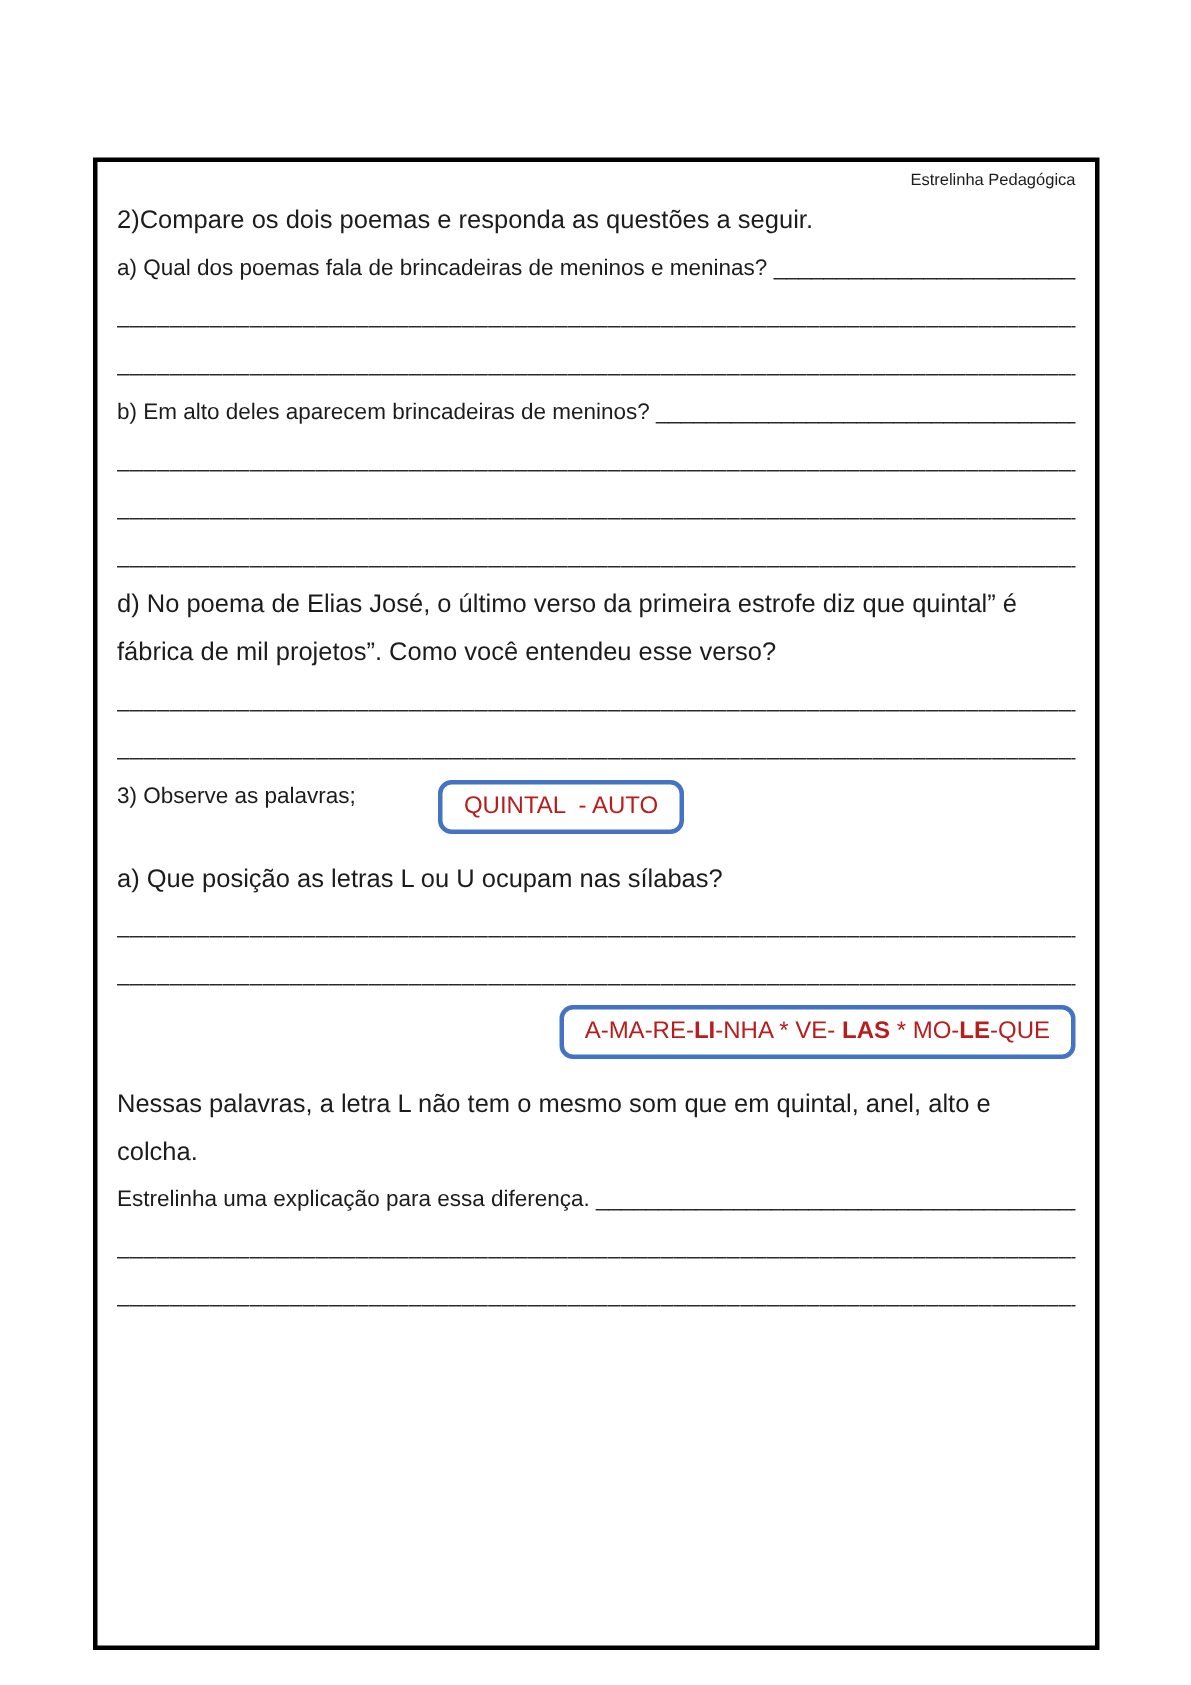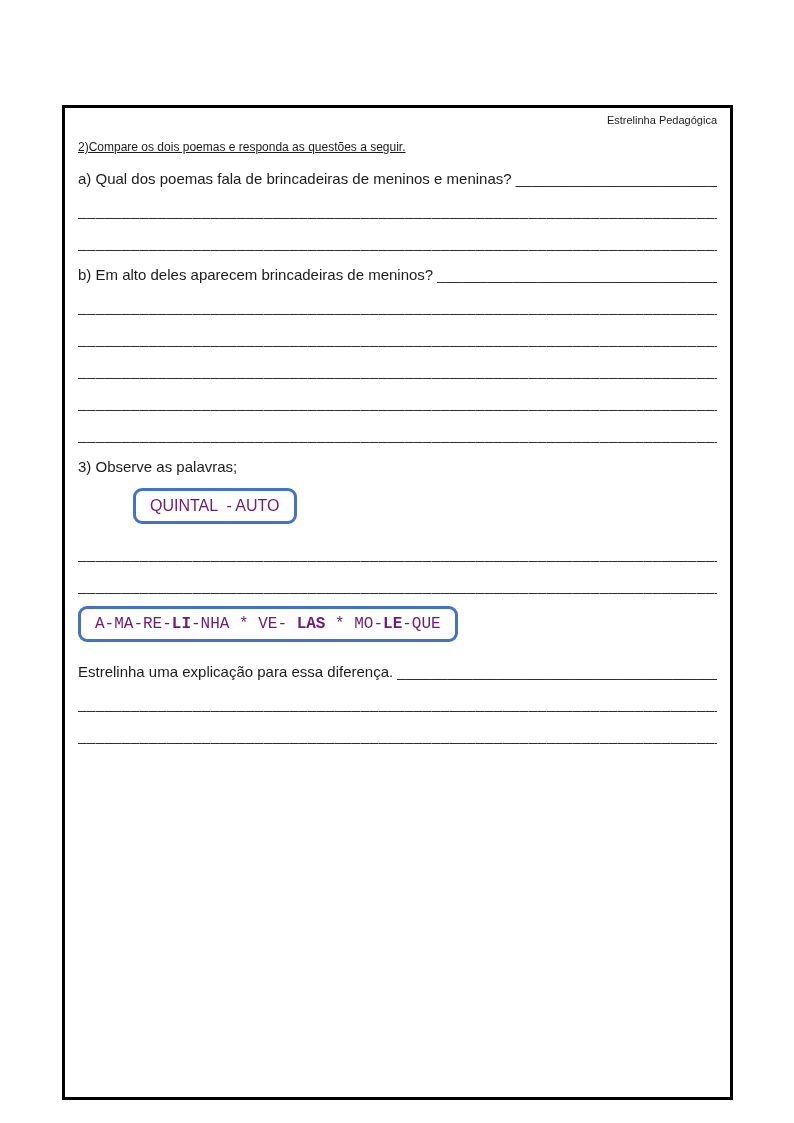--- a/index.html
+++ b/index.html
@@ -29,23 +29,22 @@
   }
   .brand {
     font-size: 11px;
     line-height: 15px;
     text-align: right;
     margin: 2px 0 3px 0;
     color: #1c1c1c;
   }
   .row {
     margin: 0;
-    font-size: 12px;
+    font-size: 17px;
     line-height: 32px;
-    text-decoration: underline;
   }
   .qline {
     margin: 0;
     font-size: 15px;
     line-height: 32px;
     overflow: hidden;
     white-space: pre;
   }
   .blank-row {
     margin: 0;
@@ -53,48 +52,46 @@
     line-height: 32px;
     overflow: hidden;
     white-space: pre;
     letter-spacing: 0.5px;
   }
   .bold { font-weight: bold; }
   .observe-row {
     display: flex;
     align-items: flex-start;
     margin: 0 0 14px 0;
-    flex-direction: column;
   }
   .observe-row .row-text {
     font-size: 15px;
     line-height: 32px;
     white-space: pre;
     flex: 0 0 auto;
   }
   .wordbox {
     display: inline-block;
     box-sizing: border-box;
     border: 3px solid #4472C4;
     border-radius: 9px;
     background: #ffffff;
     padding: 4px 14px;
     font-size: 16px;
     line-height: 22px;
-    color: #701a75;
+    color: #b91c1c;
     white-space: pre;
   }
   .box1-wrap {
     margin-left: 55px;
     margin-top: 5px;
   }
   .box2-wrap {
-    text-align: left;
+    text-align: right;
     margin: 4px 0 14px 0;
-    font-family: Liberation Mono, monospace;
   }
   .seg { white-space: pre; }
 </style>
 </head>
 <body>
 
 <div class="frame">
 
   <div class="brand">Estrelinha Pedagógica</div>
 
@@ -106,37 +103,40 @@
   <div class="blank-row">____________________________________________________________________________________________________</div>
 
   <div class="qline"><span>b) Em alto deles aparecem brincadeiras de meninos? </span><span>____________________________________________________________________________________________________</span></div>
 
   <div class="blank-row">____________________________________________________________________________________________________</div>
 
 
   <div class="blank-row">____________________________________________________________________________________________________</div>
   <div class="blank-row">____________________________________________________________________________________________________</div>
 
+  <p class="row">d) No poema de Elias José, o último verso da primeira estrofe diz que quintal” é fábrica de mil projetos”. Como você entendeu esse verso?</p>
 
   <div class="blank-row">____________________________________________________________________________________________________</div>
   <div class="blank-row">____________________________________________________________________________________________________</div>
 
   <div class="observe-row">
     <span class="row-text">3) Observe as palavras;</span>
     <span class="box1-wrap"><span class="wordbox">QUINTAL  - AUTO</span></span>
   </div>
 
+  <p class="row">a) Que posição as letras L ou U ocupam nas sílabas?</p>
 
   <div class="blank-row">____________________________________________________________________________________________________</div>
   <div class="blank-row">____________________________________________________________________________________________________</div>
 
 
   <div class="box2-wrap">
     <span class="wordbox"><span class="seg">A-MA-RE-</span><span class="seg bold">LI</span><span class="seg">-NHA * VE- </span><span class="seg bold">LAS</span><span class="seg"> * MO-</span><span class="seg bold">LE</span><span class="seg">-QUE</span></span>
   </div>
 
+  <p class="row">Nessas palavras, a letra L não tem o mesmo som que em quintal, anel, alto e colcha.</p>
 
   <div class="qline"><span>Estrelinha uma explicação para essa diferença. </span><span>____________________________________________________________________________________________________</span></div>
 
   <div class="blank-row">____________________________________________________________________________________________________</div>
   <div class="blank-row">____________________________________________________________________________________________________</div>
 
 </div>
 
 </body></html>

